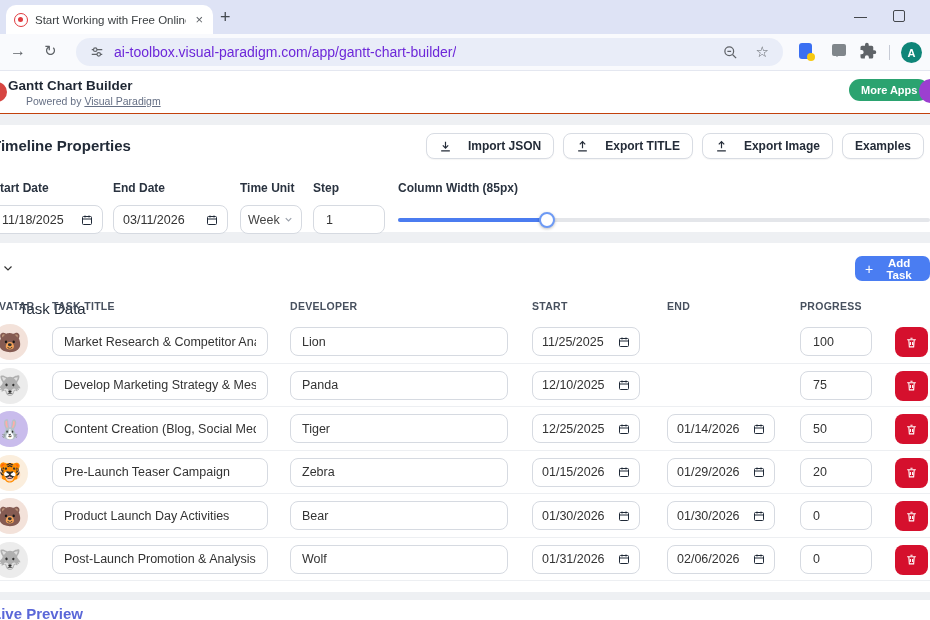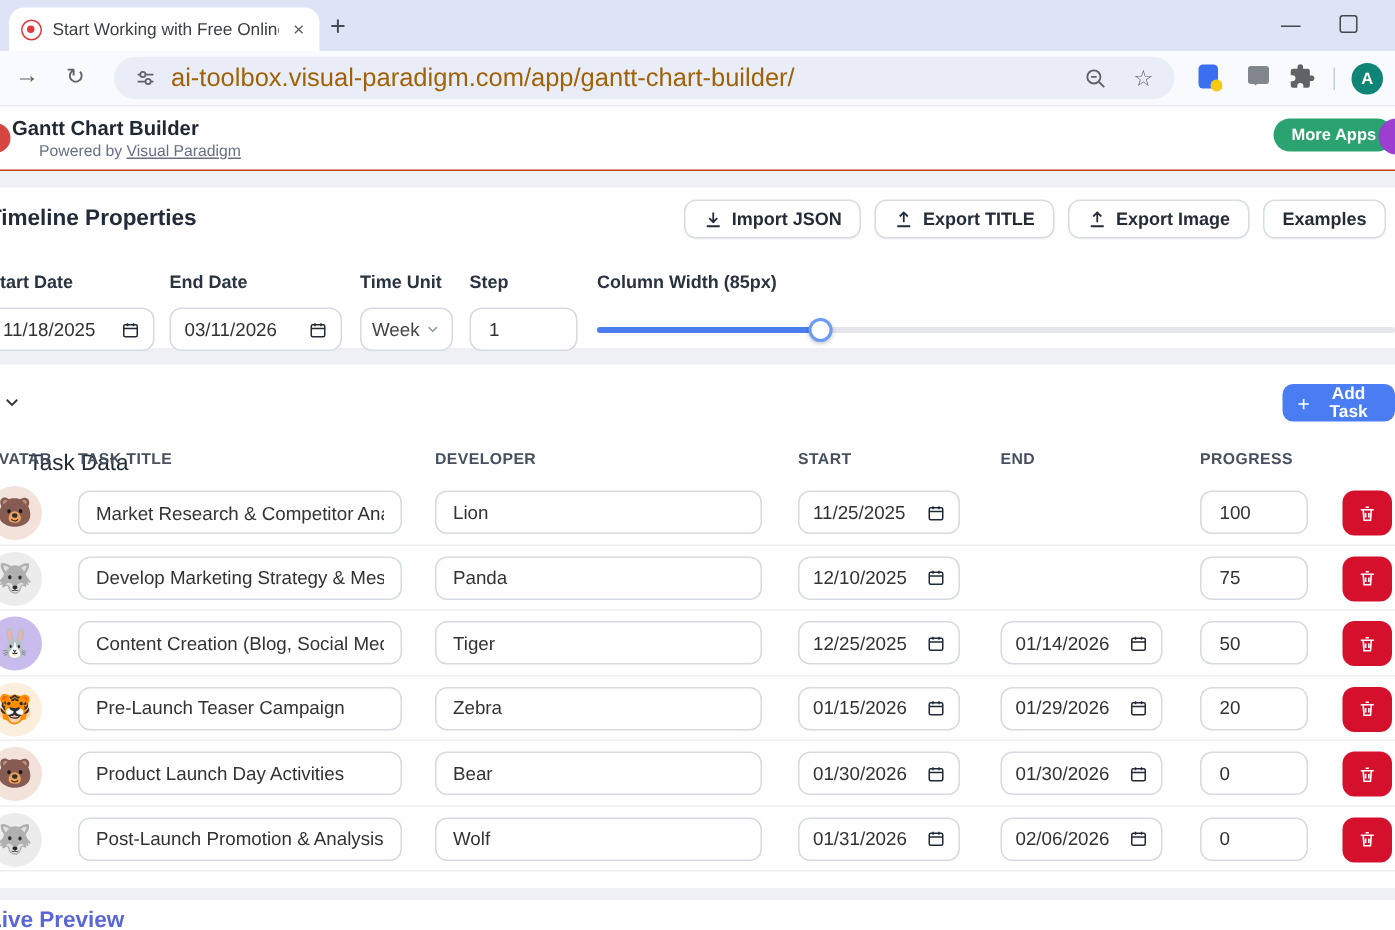--- a/index.html
+++ b/index.html
@@ -20,21 +20,21 @@
   .newtab-btn { position:absolute; left:220px; top:7px; font-size:18px; color:#454a50; line-height:20px; }
   .win-min { position:absolute; left:854px; top:17px; width:13px; border-top:1.6px solid #44474c; }
   .win-max { position:absolute; left:893px; top:10px; width:12px; height:12px; border:1.6px solid #44474c; border-radius:2px; }
 
   .toolbar { position:absolute; top:34px; left:0; right:0; height:37px; background:#f9fafd;
              border-bottom:1px solid #e4e7f0; }
   .nav-fwd { position:absolute; left:10px; top:8px; font-size:16px; color:#5f6368; }
   .nav-reload { position:absolute; left:44px; top:8px; font-size:15px; color:#5f6368; }
   .urlbar { position:absolute; left:76px; top:4px; width:707px; height:28px; background:#e9edf8;
             border-radius:14px; display:flex; align-items:center; padding:0 14px; gap:10px; }
-  .url-text { font-size:17px; color:#a16207; white-space:nowrap; overflow:hidden; }
+  .url-text { font-size:14px; color:#6d28d9; white-space:nowrap; overflow:hidden; }
   .urlbar-right { margin-left:auto; display:flex; align-items:center; gap:18px; }
   .star-icon { font-size:15px; color:#5f6368; }
   .ext-blue { position:absolute; left:799px; top:9px; width:13px; height:16px; background:#3a6ff2;
               border-radius:3px; }
   .ext-blue::after { content:""; position:absolute; right:-3px; bottom:-2px; width:8px; height:8px;
                      border-radius:50%; background:#f7c911; }
   .ext-chat { position:absolute; left:832px; top:10px; width:14px; height:12px; background:#80868b; border-radius:2px; }
   .ext-chat::after { content:""; position:absolute; left:2px; bottom:-4px; border:3px solid transparent; border-top-color:#80868b; }
   .ext-puzzle { position:absolute; left:859px; top:8px; width:18px; height:18px; color:#5f6368; }
   .chrome-sep { position:absolute; left:889px; top:11px; width:1px; height:15px; background:#c7cbd6; }
@@ -56,21 +56,21 @@
 
   
   .panel { position:absolute; left:0; right:0; background:#fff; }
   .panel-timeline { top:125px; height:107px; }
   .panel-tasks { top:243px; height:349px; }
   .panel-preview { top:600px; height:20px; }
 
   .tp-head { position:absolute; left:-8px; top:12px; font-size:15px; font-weight:700; color:#222b38; }
   .tp-buttons { position:absolute; right:6px; top:8px; display:flex; gap:9px; }
   .btn-light { height:26px; padding:0 12px; border:1px solid #d8dce3; border-radius:8px; background:#fff;
-               font-size:12px; font-weight:600; color:#242c38; display:flex; align-items:center; gap:6px;
+               font-size:12px; font-weight:600; color:#242c38; display:flex; align-items:center; gap:16px;
                box-shadow:0 1px 1px rgba(0,0,0,.04); font-family:inherit; }
   .f-label { position:absolute; top:56px; font-size:12px; font-weight:700; color:#2a3340; }
   .lbl-start { left:-8px; } .lbl-end { left:113px; } .lbl-unit { left:240px; } .lbl-step { left:313px; } .lbl-colw { left:398px; }
 
   .ibox { border:1px solid #d6dae1; border-radius:8px; background:#fff; height:29px;
           font-size:12.5px; color:#333; font-family:inherit; }
   .box-flex { display:flex; align-items:center; justify-content:space-between; padding:0 9px; }
   .fld { position:absolute; top:80px; }
   .fld-start { left:-8px; width:111px; } .fld-end { left:113px; width:115px; }
   .fld-unit { left:240px; width:62px; padding:0 7px; color:#444; }

